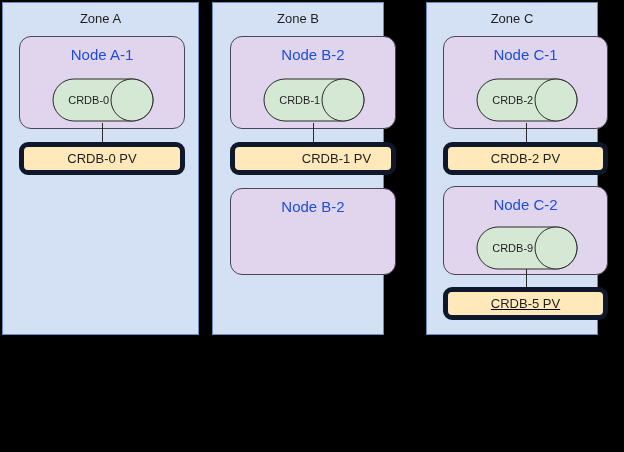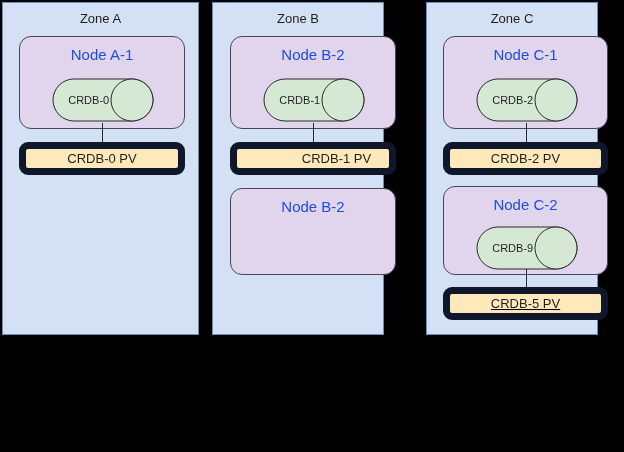--- a/index.html
+++ b/index.html
@@ -73,21 +73,21 @@
     font-size: 11px;
     color: #1f1f1f;
     white-space: nowrap;
     pointer-events: none;
   }
 
   
   .pv {
     position: absolute;
     background: #ffe9ba;
-    border: 7px solid #0f172a;
+    border: 5px solid #0f172a;
     border-radius: 9px;
     box-sizing: border-box;
     display: flex;
     align-items: center;
     justify-content: center;
   }
   .pv-label {
     font-size: 13px;
     color: #1f1f1f;
     white-space: nowrap;

